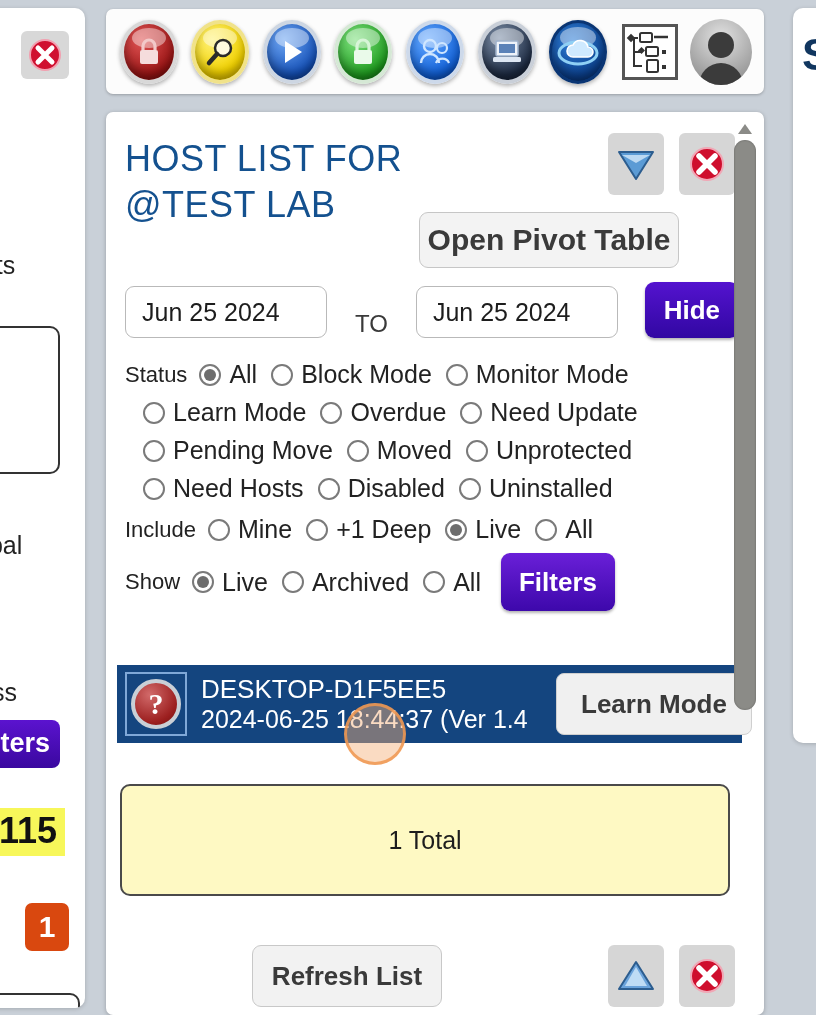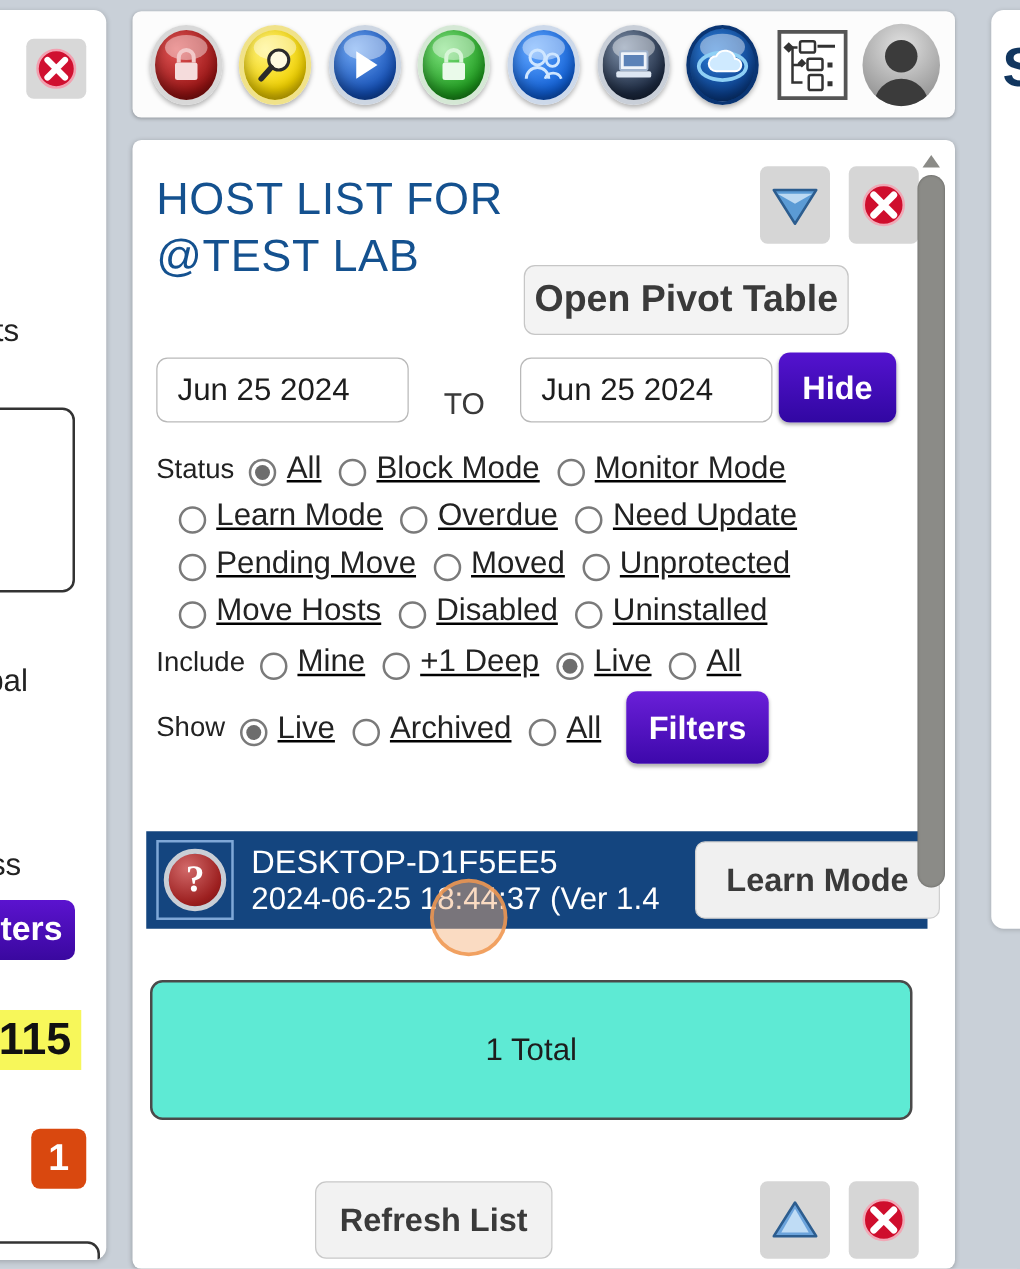--- a/index.html
+++ b/index.html
@@ -118,32 +118,32 @@
   }
 
   .date-row { position: absolute; left: 19px; top: 170px; display: flex; align-items: flex-end; }
   .date-field {
     width: 202px; height: 52px; border: 1px solid #b9b9b9; border-radius: 9px;
     background: #fff; font-size: 25px; color: #1d1d1d;
     padding: 0 0 0 16px; line-height: 50px; font-family: "Liberation Sans", sans-serif;
   }
   .to-label { font-size: 24px; color: #3a3a3a; margin: 0 28px; }
   .hide-btn {
-    margin-left: 5px; width: 94px; height: 56px; border-radius: 9px;
+    margin-left: 27px; width: 94px; height: 56px; border-radius: 9px;
     background: linear-gradient(180deg,#5413cf,#3107a2);
     color:#fff; font-size: 26px; font-weight: bold;
     display:flex; align-items:center; justify-content:center; cursor:pointer;
     box-shadow: 0 2px 3px rgba(0,0,0,.3);
   }
 
   .opts { position: absolute; left: 19px; top: 248px; width: 620px; }
   .opt-row { display:flex; align-items:center; margin-bottom: 9px; }
   .grp-label { font-size: 22px; color: #222; margin-right: 12px; }
   .radio {
-    display:flex; align-items:flex-end; cursor:pointer; margin-right: 14px; text-decoration: underline;
+    display:flex; align-items:center; cursor:pointer; margin-right: 14px;
   }
   .radio .dot {
     width: 22px; height: 22px; border-radius: 50%;
     border: 2px solid #7a7a7a; background: #fff; margin-right: 8px;
     display:flex; align-items:center; justify-content:center; flex: none;
   }
   .radio.sel .dot::after {
     content:''; width: 12px; height: 12px; border-radius: 50%; background: #6d6d6d;
   }
   .radio .lbl { font-size: 25px; color: #222; white-space: nowrap; }
@@ -173,21 +173,21 @@
   .host-meta { font-size: 25px; white-space: nowrap; }
   .learn-btn {
     width: 196px; height: 62px; border-radius: 8px; background: #f0f0f0;
     border: 1px solid #cfcfcf; color: #3a3a3a; font-size: 26px; font-weight: bold;
     display:flex; align-items:center; justify-content:center; flex:none; cursor:pointer;
     margin-right: -18px;
   }
 
   .total-box {
     position: absolute; left: 14px; top: 672px;
-    width: 610px; height: 112px; background: #5eead4;
+    width: 610px; height: 112px; background: #fef9c3;
     border: 2px solid #4a4a4a; border-radius: 10px;
     display:flex; flex-direction: column; align-items:center; justify-content: space-evenly;
     padding: 6px 0;
   }
   .total-line { font-size: 25px; color: #1d1d1d; }
 
   .footer { position: absolute; left: 0; top: 828px; width: 658px; height: 75px; }
   .refresh-btn {
     position: absolute; left: 146px; top: 5px;
     width: 190px; height: 62px; border-radius: 9px;
@@ -410,21 +410,21 @@
         </label>
         <label class="radio">
           <span class="dot"></span>
           <span class="lbl">Unprotected</span>
         </label>
       </div>
 
       <div class="opt-row" style="padding-left:18px;">
         <label class="radio">
           <span class="dot"></span>
-          <span class="lbl">Move Hosts</span>
+          <span class="lbl">Need Hosts</span>
         </label>
         <label class="radio">
           <span class="dot"></span>
           <span class="lbl">Disabled</span>
         </label>
         <label class="radio">
           <span class="dot"></span>
           <span class="lbl">Uninstalled</span>
         </label>
       </div>

